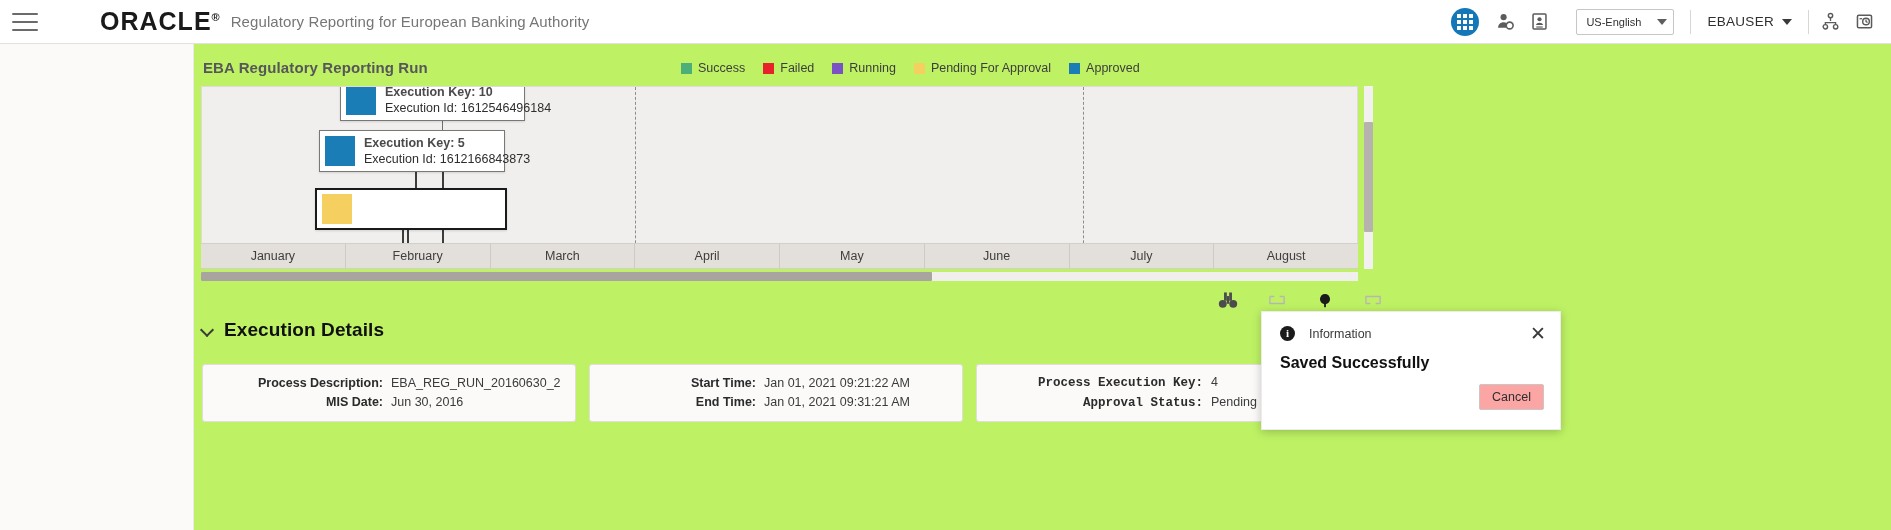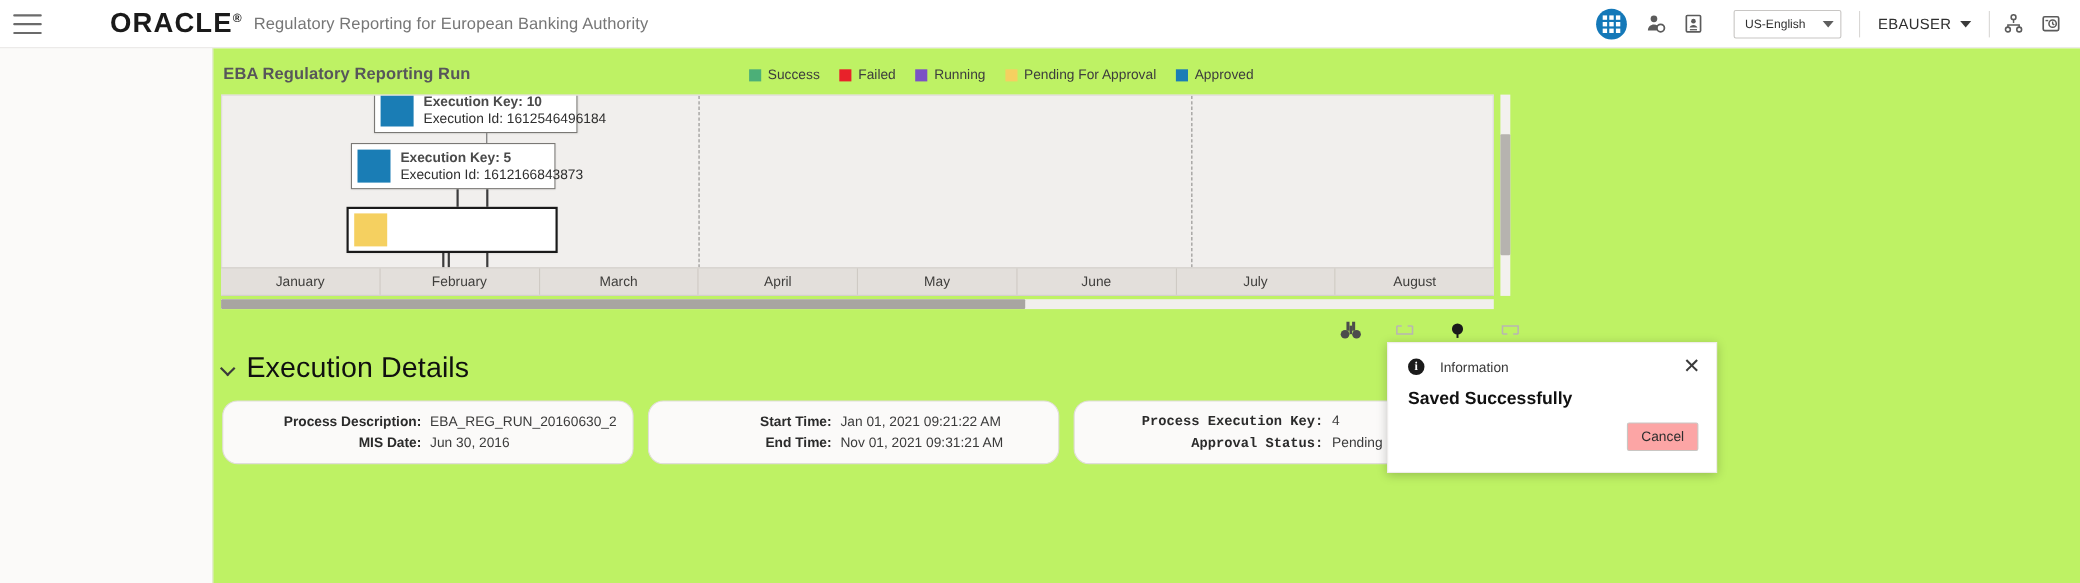--- a/index.html
+++ b/index.html
@@ -172,26 +172,26 @@
   }
   .chevron-down {
     width: 12px; height: 12px; position: relative;
   }
   .chevron-down::before {
     content:""; position:absolute; left:0; top:1px;
     width: 8px; height: 8px;
     border-right: 2px solid #3b3b3b; border-bottom: 2px solid #3b3b3b;
     transform: rotate(45deg);
   }
-  .exec-title { font-size: 26px; font-weight: 400; color: #101010; letter-spacing: .1px; }
+  .exec-title { font-size: 19px; font-weight: 700; color: #101010; letter-spacing: .1px; }
 
   .cards { position: absolute; left: 8px; top: 320px; display: flex; gap: 13px; }
   .card {
     width: 374px; height: 58px;
-    border: 1px solid #e0ddda; border-radius: 14px; background: #fbfaf9;
+    border: 1px solid #e0ddda; border-radius: 3px; background: #fbfaf9;
     display: flex; flex-direction: column; justify-content: center;
     padding: 0 14px;
   }
   .card-row { display: flex; align-items: baseline; line-height: 1.5; }
   .card-label {
     font-size: 12.5px; font-weight: 700; color: #2b2b2b;
     text-align: right; white-space: nowrap;
   }
   .card-value { font-size: 12.5px; color: #3b3b3b; margin-left: 8px; white-space: nowrap; }
   .card.c1 .card-label { width: 166px; }
@@ -431,21 +431,21 @@
             <span class="card-value">Jun 30, 2016</span>
           </div>
         </div>
         <div class="card c2">
           <div class="card-row">
             <span class="card-label">Start Time:</span>
             <span class="card-value">Jan 01, 2021 09:21:22 AM</span>
           </div>
           <div class="card-row">
             <span class="card-label">End Time:</span>
-            <span class="card-value">Nov 01, 2021 09:31:21 AM</span>
+            <span class="card-value">Jan 01, 2021 09:31:21 AM</span>
           </div>
         </div>
         <div class="card c3">
           <div class="card-row">
             <span class="card-label">Process Execution Key:</span>
             <span class="card-value">4</span>
           </div>
           <div class="card-row">
             <span class="card-label">Approval Status:</span>
             <span class="card-value">Pending For Approval</span>

